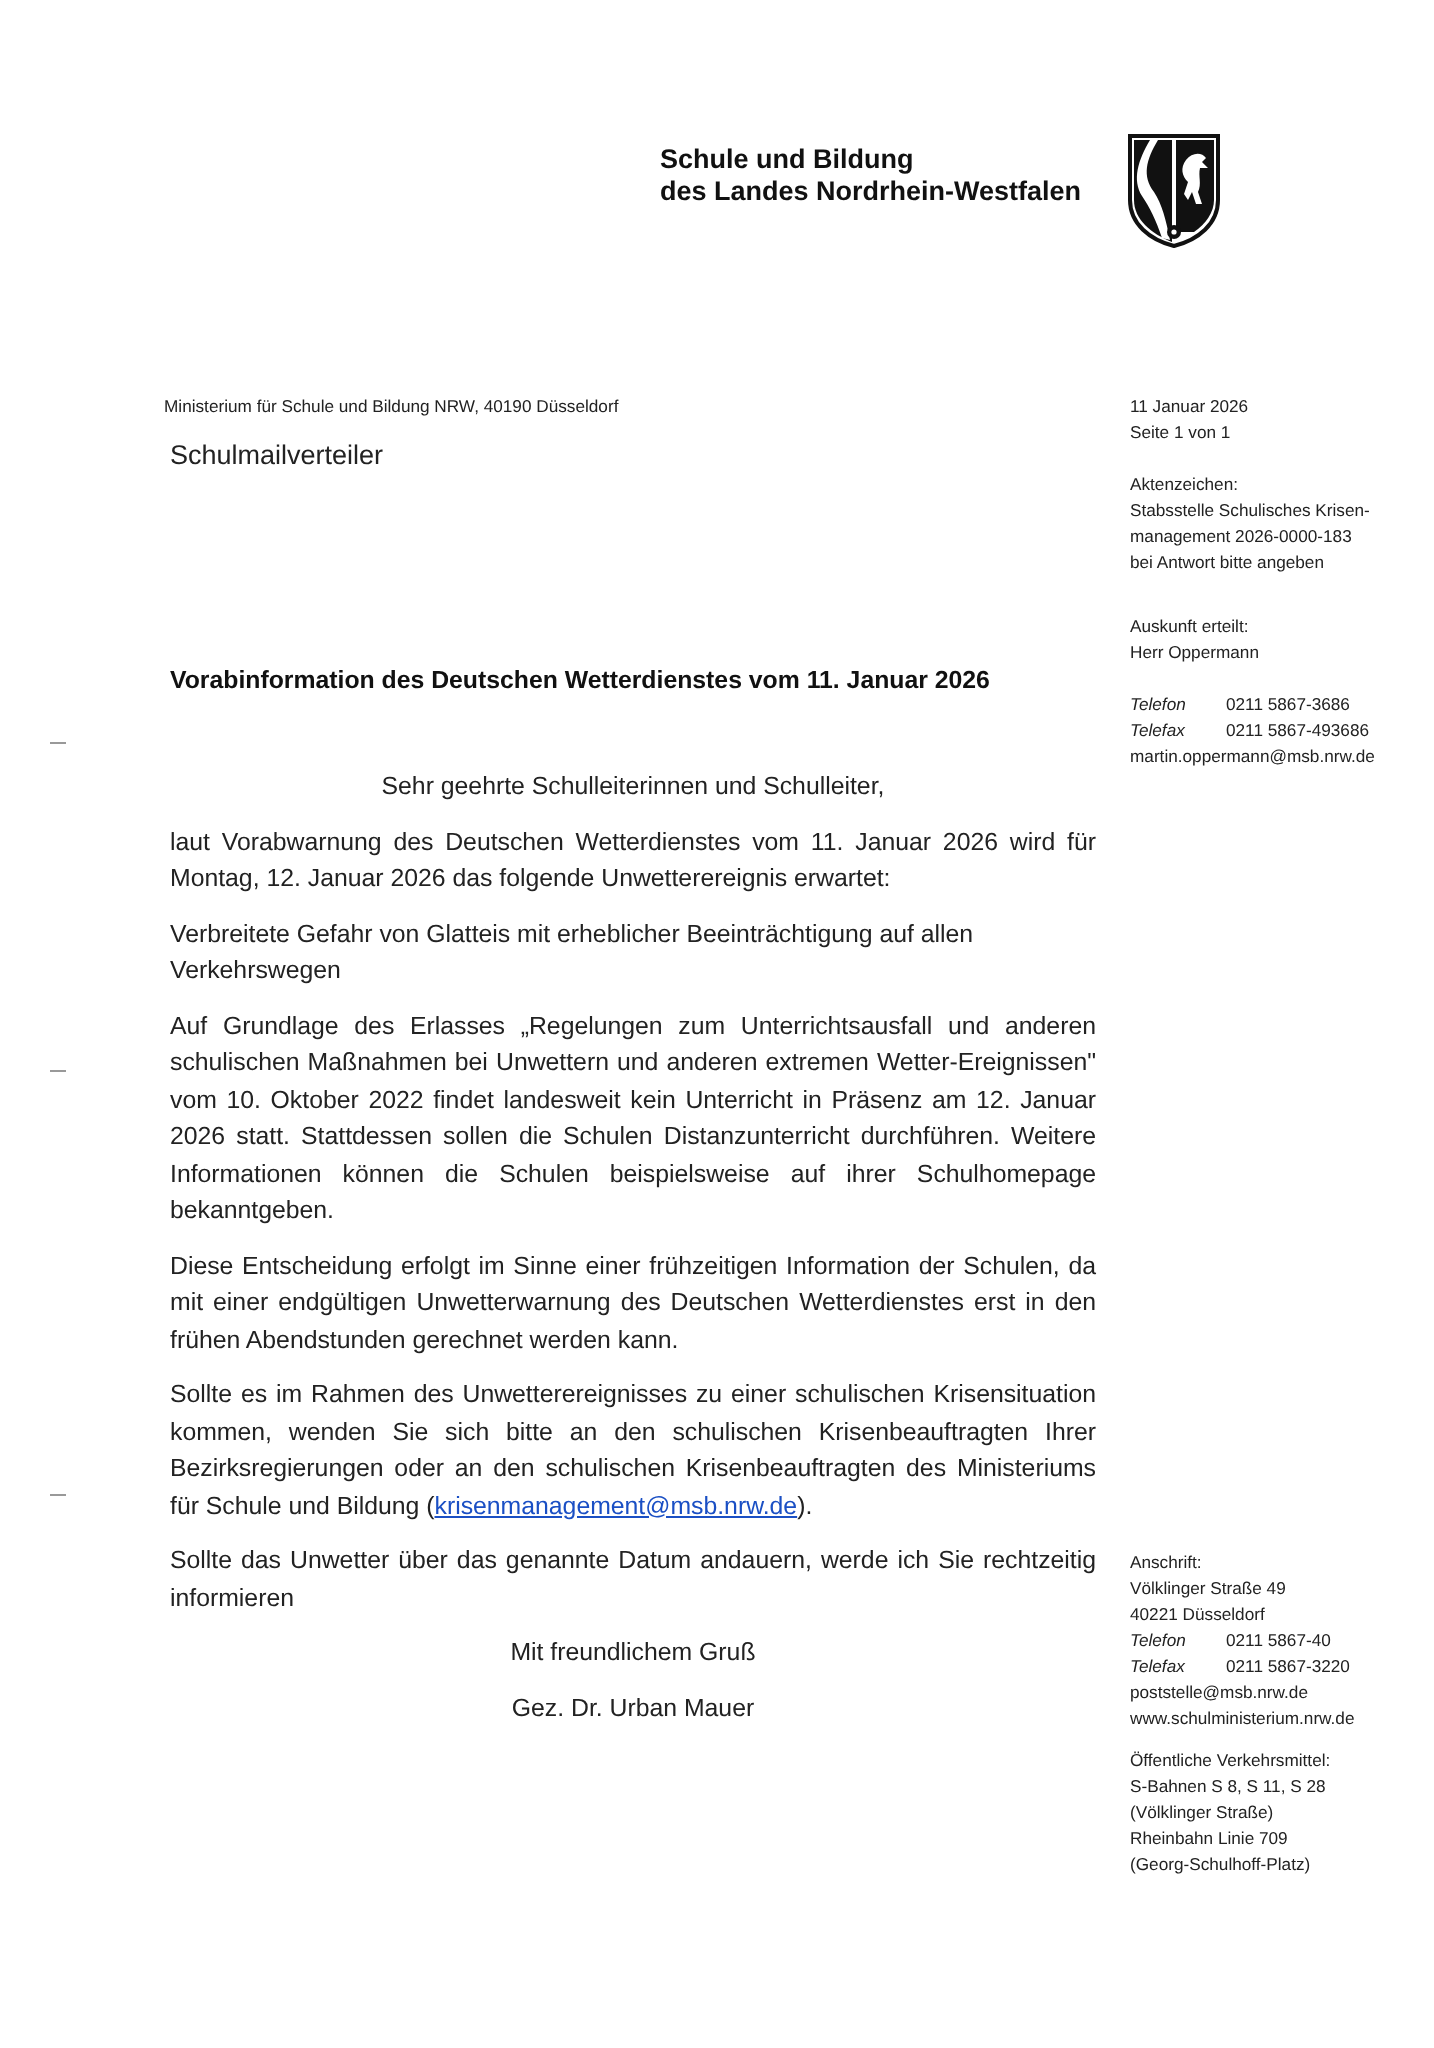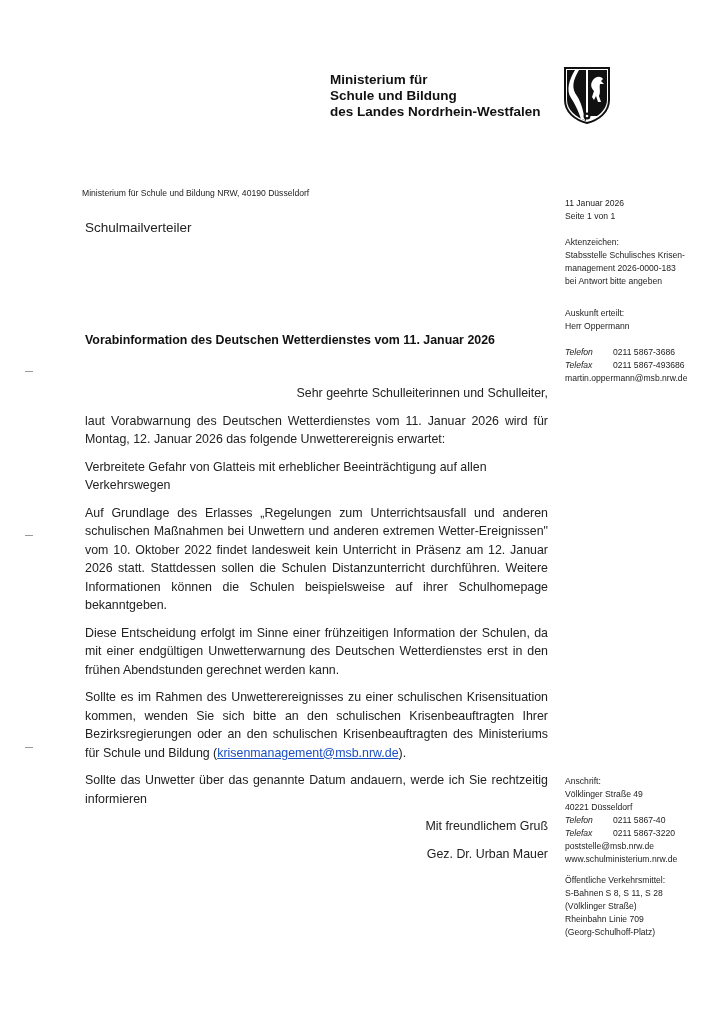--- a/index.html
+++ b/index.html
@@ -1,39 +1,38 @@
 <!DOCTYPE html>
 <html><head>
 <meta charset="utf-8">
 <style>
   html, body { margin: 0; padding: 0; background: #ffffff; }
   body { width: 717px; height: 1024px; position: relative; overflow: hidden;
          font-family: "Liberation Sans", sans-serif; color: #1a1a1a; }
   .abs { position: absolute; }
   .ministry { left: 330px; top: 72px; font-weight: bold; font-size: 13.5px; line-height: 16px; color: #111; }
   .crest { left: 563px; top: 66px; width: 48px; height: 58px; }
-  .sender { left: 82px; top: 188px; font-size: 8.6px; color: #222; }
+  .sender { left: 82px; top: 198px; font-size: 8.6px; color: #222; }
   .recipient { left: 85px; top: 220px; font-size: 13.5px; color: #222; }
   .side { left: 565px; font-size: 8.6px; line-height: 13px; color: #222; }
   .side .gap { height: 13px; }
   .side .row { display: flex; }
   .side .lbl { width: 48px; font-style: italic; }
   .subject { left: 85px; top: 333px; font-weight: bold; font-size: 12.4px; color: #111; }
   .body { left: 85px; top: 384px; width: 463px; font-size: 12.4px; line-height: 18.5px; color: #222; }
   .body p { margin: 0 0 9px 0; text-align: justify; }
   .body p.center { text-align: left; }
-  .body p.nojust { text-align: right; }
+  .body p.nojust { text-align: center; }
   .body a { color: #1a4fc4; text-decoration: underline; }
   .fold { left: 25px; width: 8px; height: 1px; background: #999; }
 </style>
 </head>
 <body>
 
 <div class="abs ministry">
-  <div>Ministerium für</div>
   <div>Schule und Bildung</div>
   <div>des Landes Nordrhein-Westfalen</div>
 </div>
 
 <div class="abs crest">
   <svg width="48" height="58" viewBox="0 0 48 58">
     <path d="M2 2 H46 V34 C46 46 36 54 24 57 C12 54 2 46 2 34 Z" fill="#fff" stroke="#111" stroke-width="2"></path>
     <path d="M4 4 H23 V55 C13 51 4 44 4 34 Z" fill="#111"></path>
     <path d="M16 4 C10 14 8 22 14 30 C18 36 20 44 22 54 L18 53 C15 44 12 38 8 32 C3 24 6 14 12 4 Z" fill="#fff"></path>
     <path d="M25 4 H44 V34 C44 40 40 46 34 50 L25 50 Z" fill="#111"></path>

